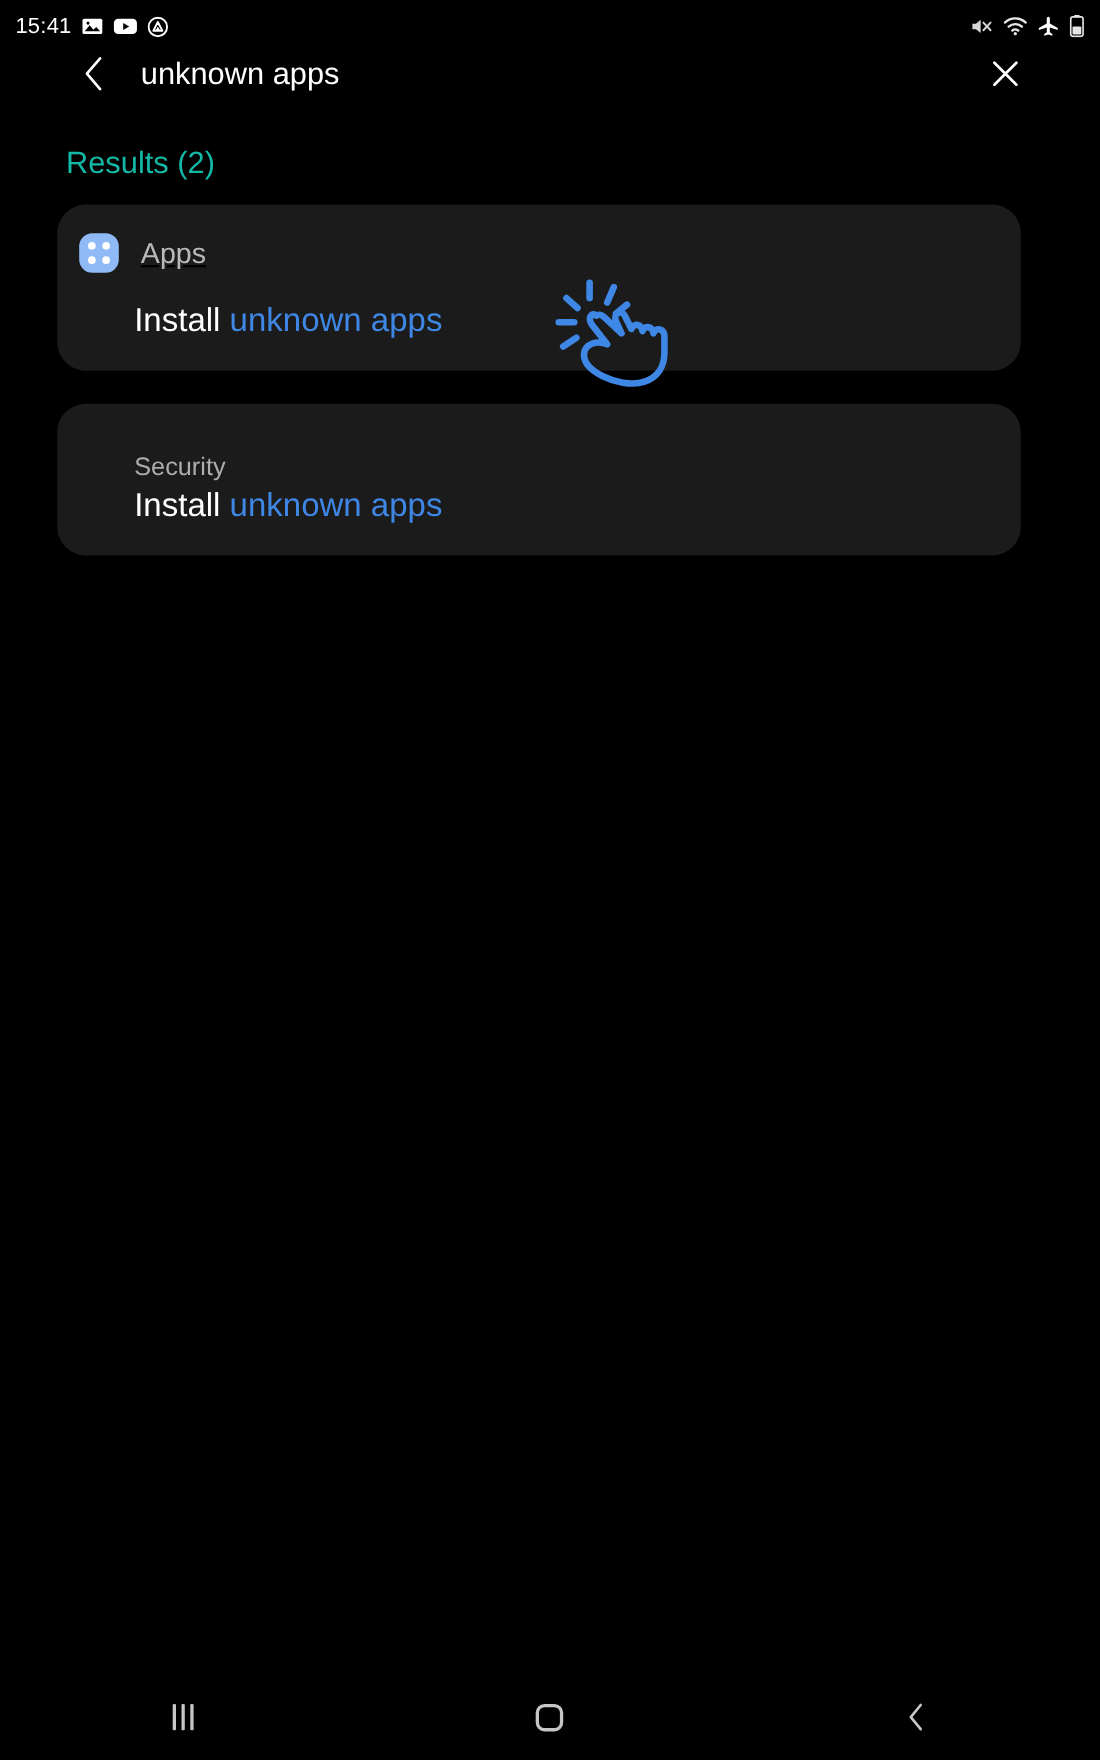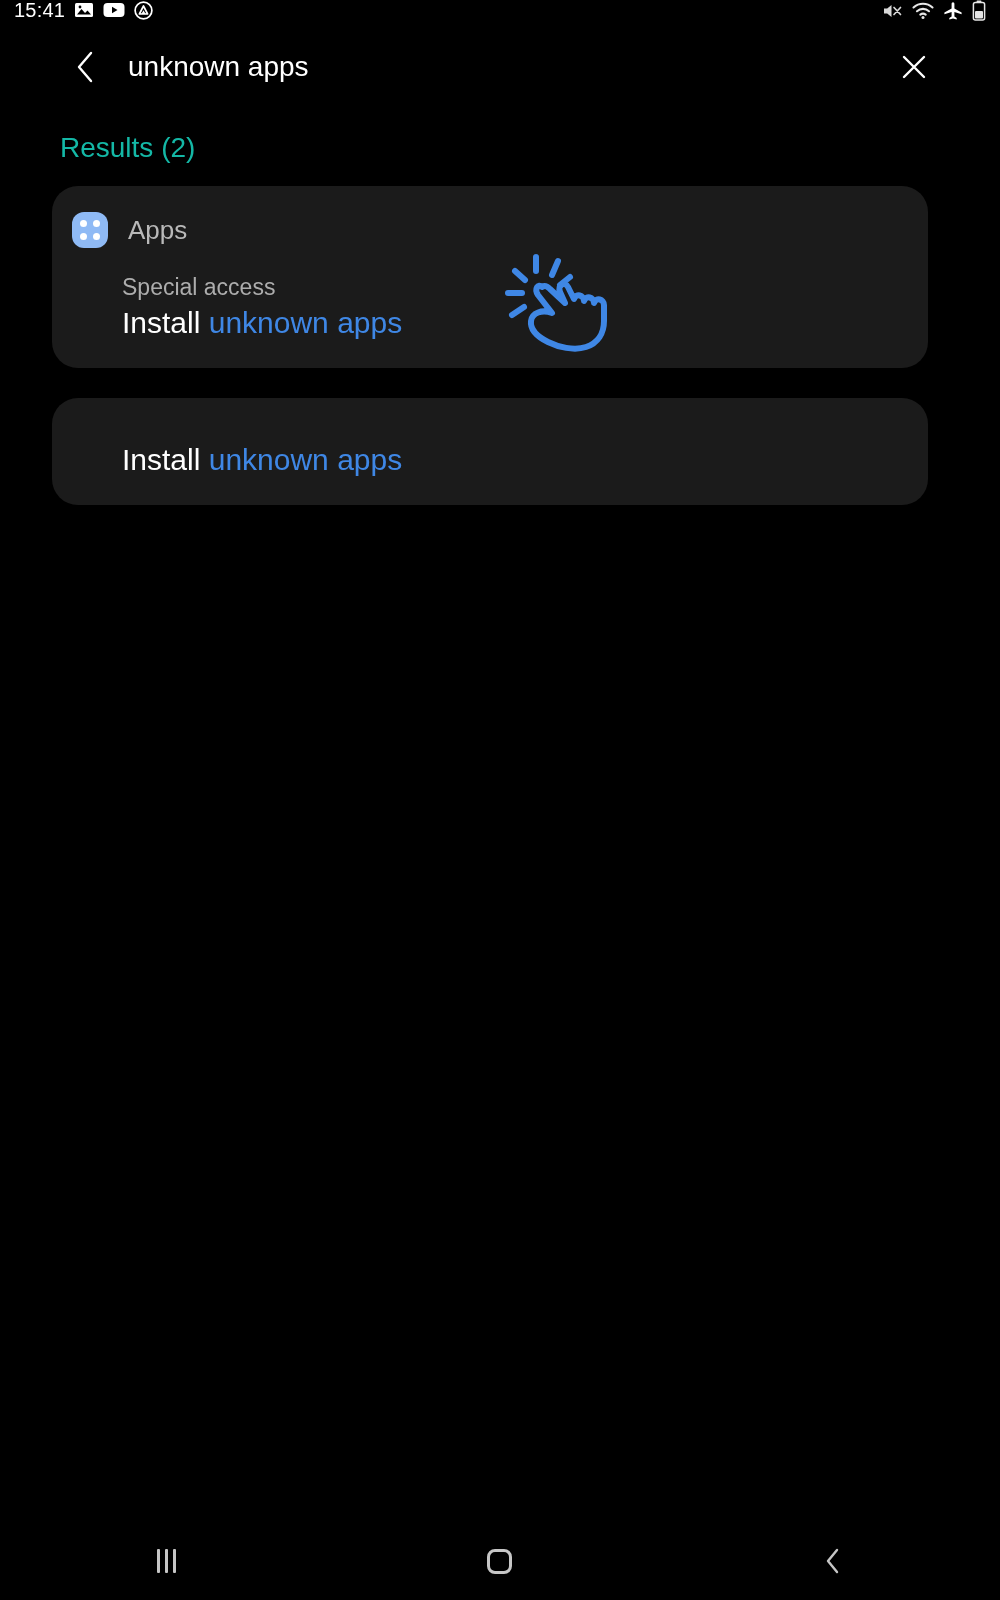--- a/index.html
+++ b/index.html
@@ -7,21 +7,21 @@
     width:1000px; height:1600px;
     background:#000;
     font-family:"Liberation Sans", sans-serif;
     overflow:hidden;
   }
   body { position:relative; }
 
   
   .statusbar{
     position:absolute; top:0; left:0; width:1000px; height:34px;
-    display:flex; align-items:flex-start; justify-content:space-between;
+    display:flex; align-items:flex-end; justify-content:space-between;
     padding:0 14px 0 14px;
     text-decoration:underline;
   }
   .sb-left{ display:flex; align-items:center; gap:9px; }
   .sb-time{ color:#fff; font-size:20px; letter-spacing:.2px; line-height:1; }
   .sb-right{ display:flex; align-items:center; gap:9px; }
   .sb-icon{ display:block; }
 
   
   .search-header{
@@ -58,20 +58,21 @@
     border-radius:26px;
     padding:22px 0 26px 0;
     position:relative;
     margin-bottom:30px;
   }
 
   .card-head{
     display:flex; align-items:center;
     padding-left:20px;
     height:44px;
+    text-decoration:underline;
   }
   .cat-icon{
     width:36px; height:36px; border-radius:12px;
     display:flex; align-items:center; justify-content:center;
     flex:0 0 auto;
   }
   .cat-icon.apps{ background:#8fbaf5; }
   .cat-icon.others{ background:#7e9bb2; }
   .cat-label{
     color:#b9b9b9; font-size:26px; margin-left:20px; line-height:1;
@@ -180,41 +181,41 @@
         <div class="dots">
             <i></i>
             <i></i>
             <i></i>
             <i></i>
           </div>
       </div>
       <div class="cat-label">Apps</div>
     </div>
     <div class="card-body">
-      <div class="sub-label">Special access</div>
       <div class="main-label">
         <span>Install</span>
         <span class="hl">unknown apps</span>
       </div>
       <svg class="tap-cursor" viewBox="0 0 130 110">
         <g stroke="#3f87e5" stroke-width="6" fill="none" stroke-linecap="round">
           <path d="M10 46 H24"></path>
           <path d="M17 24 L27 33"></path>
           <path d="M38 10 V24"></path>
           <path d="M60 14 L54 28"></path>
           <path d="M72 30 L62 38"></path>
           <path d="M14 68 L26 60"></path>
         </g>
         <path d="M44 40 C40 36 36 42 40 48 L54 66 C44 62 34 66 33 74 C32 83 40 90 50 95 C60 100 76 104 88 100 C100 96 106 86 106 74 L106 58 C106 52 98 50 96 56 C96 50 88 48 86 54 C86 48 78 46 76 52 L70 40 C67 34 59 38 62 45 L67 56 L52 42 C49 39 47 38 44 40 Z" fill="none" stroke="#3f87e5" stroke-width="6" stroke-linejoin="round" stroke-linecap="round"></path>
       </svg>
     </div>
   </div>
 
   <div class="card">
     <div class="card-body">
+      <div class="sub-label">Security</div>
       <div class="main-label">
         <span>Install</span>
         <span class="hl">unknown apps</span>
       </div>
     </div>
   </div>
 
 </div>
 
 <div class="navbar">

